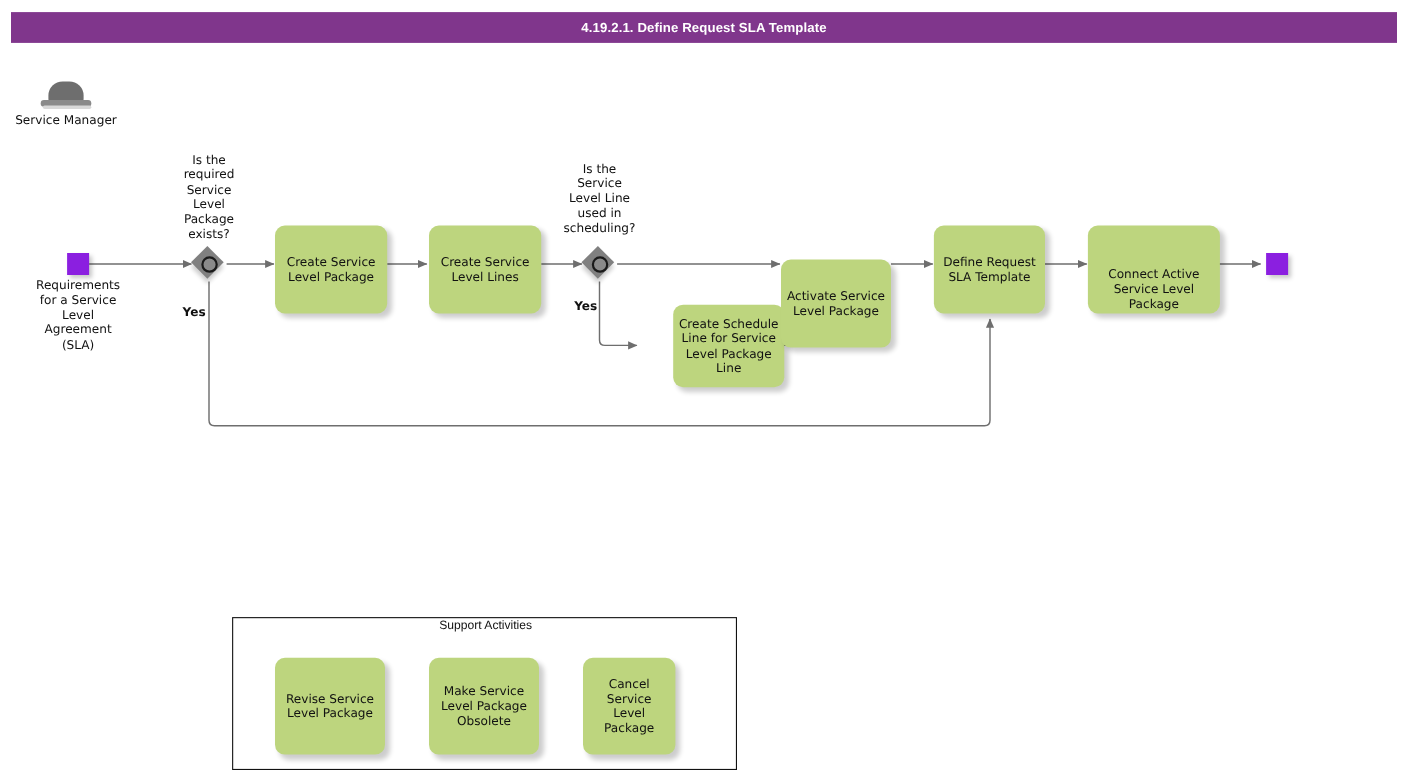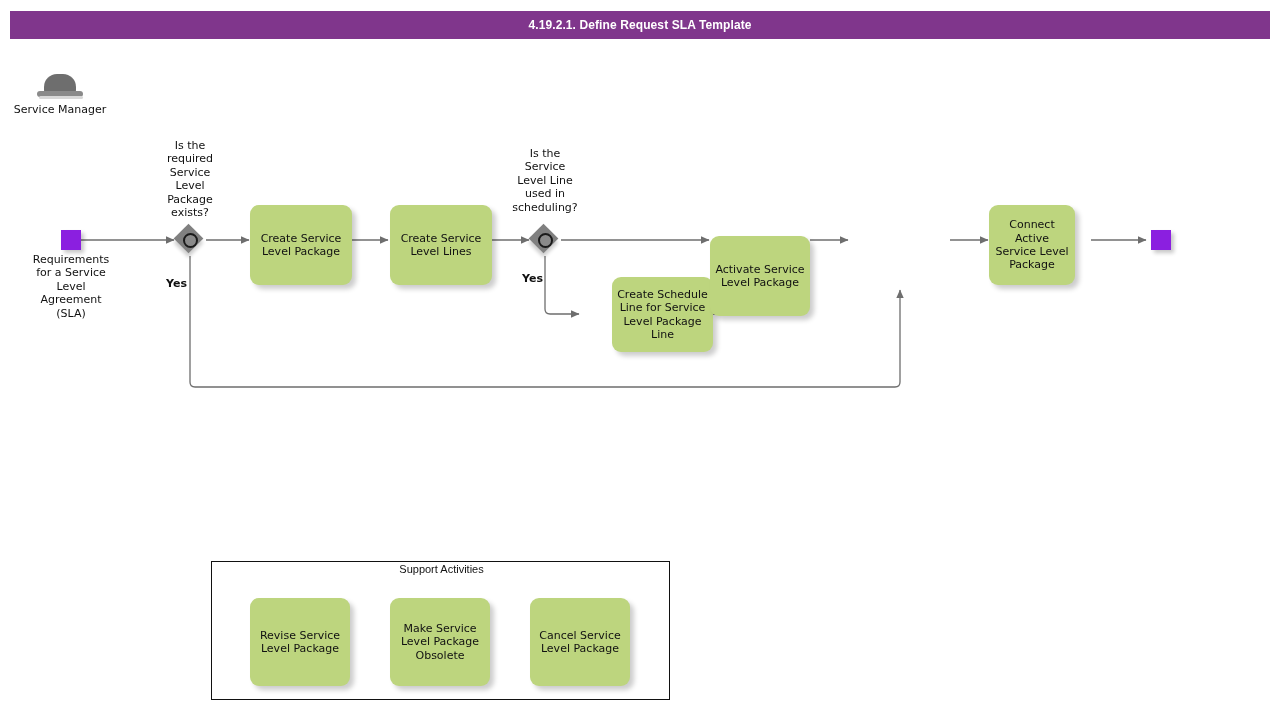--- a/index.html
+++ b/index.html
@@ -296,40 +296,44 @@
 Line for Service
 Level Package
 Line</span>
   </div>
 
   <div class="task" style="left:710px; top:205px; width:100px; height:80px;margin-top:31px;">
     <span class="task-text">Activate Service
 Level Package</span>
   </div>
 
-
-  <div class="task" style="left:989px; top:205px; width:86px; height:80px;">
+  <div class="task" style="left:849px; top:205px; width:101px; height:80px;">
+    <span class="task-text">Define Request
+SLA Template</span>
+  </div>
+
+  <div class="task" style="left:989px; top:205px; width:120px; height:80px;align-items:flex-end;">
     <span class="task-text">Connect Active
 Service Level
 Package</span>
   </div>
 
   <div class="event" style="left:1151px; top:230px;"></div>
 
   <div class="support-group">
     <div class="support-title">Support Activities</div>
   </div>
 
   <div class="task" style="left:250px; top:598px; width:100px; height:88px;">
     <span class="task-text">Revise Service
 Level Package</span>
   </div>
   <div class="task" style="left:390px; top:598px; width:100px; height:88px;">
     <span class="task-text">Make Service
 Level Package
 Obsolete</span>
   </div>
-  <div class="task" style="left:530px; top:598px; width:100px; height:88px;">
+  <div class="task" style="left:530px; top:598px; width:84px; height:88px;">
     <span class="task-text">Cancel Service
 Level Package</span>
   </div>
 
 </div>
 
 </body></html>

